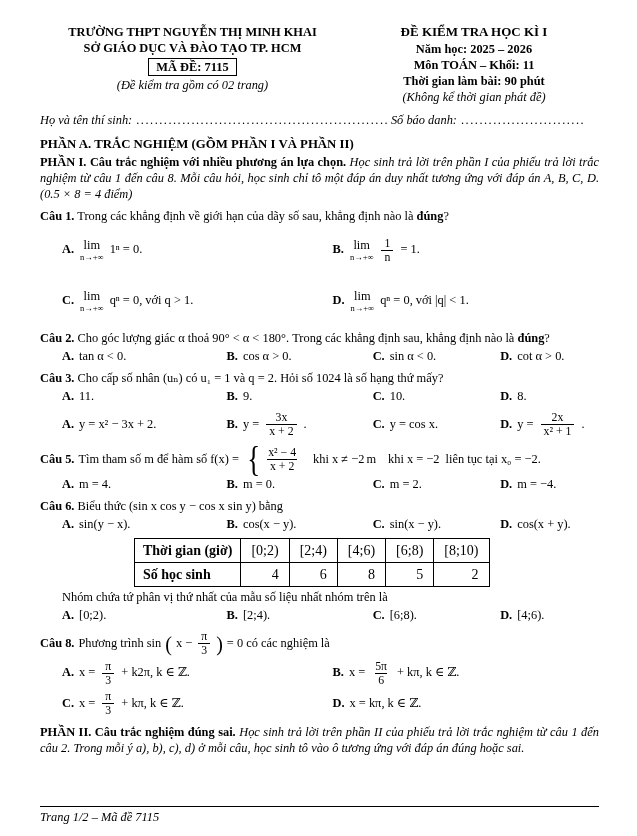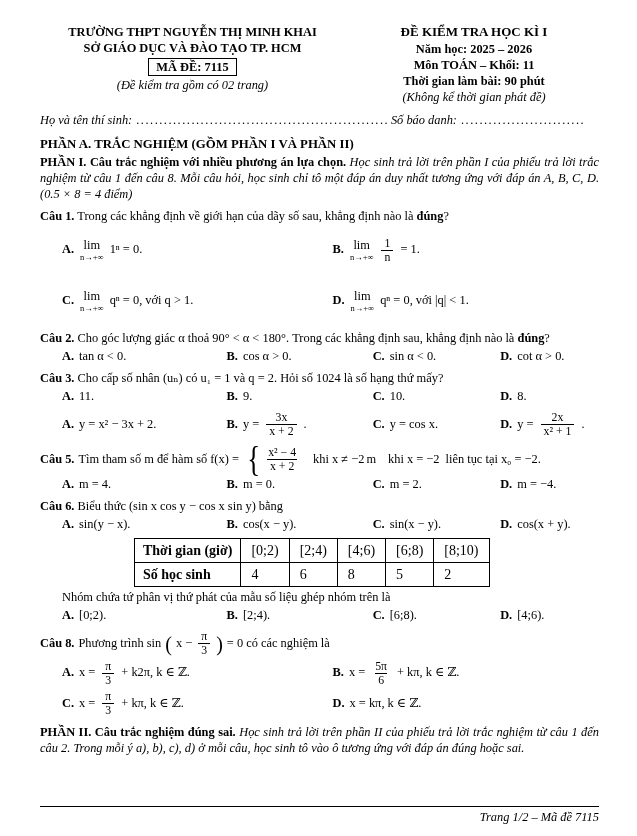--- a/index.html
+++ b/index.html
@@ -40,27 +40,27 @@
   .frac span{padding:0 3px;}
   .frac .den{border-top:1px solid #000;}
   .cases{display:inline-flex;align-items:center;margin:0 2px;vertical-align:middle;}
   .brace{font-size:36px;font-weight:300;line-height:0.85;transform:scaleX(0.75);margin-right:1px;}
   .case-rows{display:inline-flex;gap:2px;}
   .case-row{display:flex;align-items:center;gap:12px;}
   .q-flex{display:flex;align-items:center;flex-wrap:wrap;gap:4px;}
   .bigp{font-size:20px;line-height:1;vertical-align:middle;}
   
   .freq-table{border-collapse:collapse;margin:5px 0 3px 94px;font-size:14px;}
-  .freq-table td{border:1px solid #000;padding:1px 10px;text-align:left;height:21px;}
+  .freq-table td{border:1px solid #000;padding:1px 10px;text-align:right;height:21px;}
   .freq-table .rowh{font-weight:bold;text-align:left;padding:1px 8px;}
   .indent{padding-left:22px;}
   
   .part2{margin-top:8px;}
   
-  .footer{position:absolute;left:40px;right:38px;bottom:10px;border-top:1px solid #000;text-align:right;font-style:italic;padding-top:3px;margin-top:29px;}
+  .footer{position:absolute;left:40px;right:38px;bottom:10px;border-top:1px solid #000;text-align:left;font-style:italic;padding-top:3px;margin-top:29px;}
 </style>
 </head>
 <body>
 
 <div class="page">
 
   <div class="hdr">
     <div class="hdr-l">
       <div class="b">TRƯỜNG THPT NGUYỄN THỊ MINH KHAI</div>
       <div class="b">SỞ GIÁO DỤC VÀ ĐÀO TẠO TP. HCM</div>
@@ -299,21 +299,21 @@
       <tr>
         <td class="rowh">Số học sinh</td>
         <td>4</td>
         <td>6</td>
         <td>8</td>
         <td>5</td>
         <td>2</td>
       </tr>
     </tbody>
       </table>
-    <div class="indent">Nhóm chứa tứ phân vị thứ phát của mẫu số liệu ghép nhóm trên là</div>
+    <div class="indent">Nhóm chứa tứ phân vị thứ nhất của mẫu số liệu nhất nhóm trên là</div>
     <div class="opts opts-4">
       <div class="opt">
           <span class="ol">A.</span>
           <span>[0;2).</span>
         </div>
       <div class="opt">
           <span class="ol">B.</span>
           <span>[2;4).</span>
         </div>
       <div class="opt">

